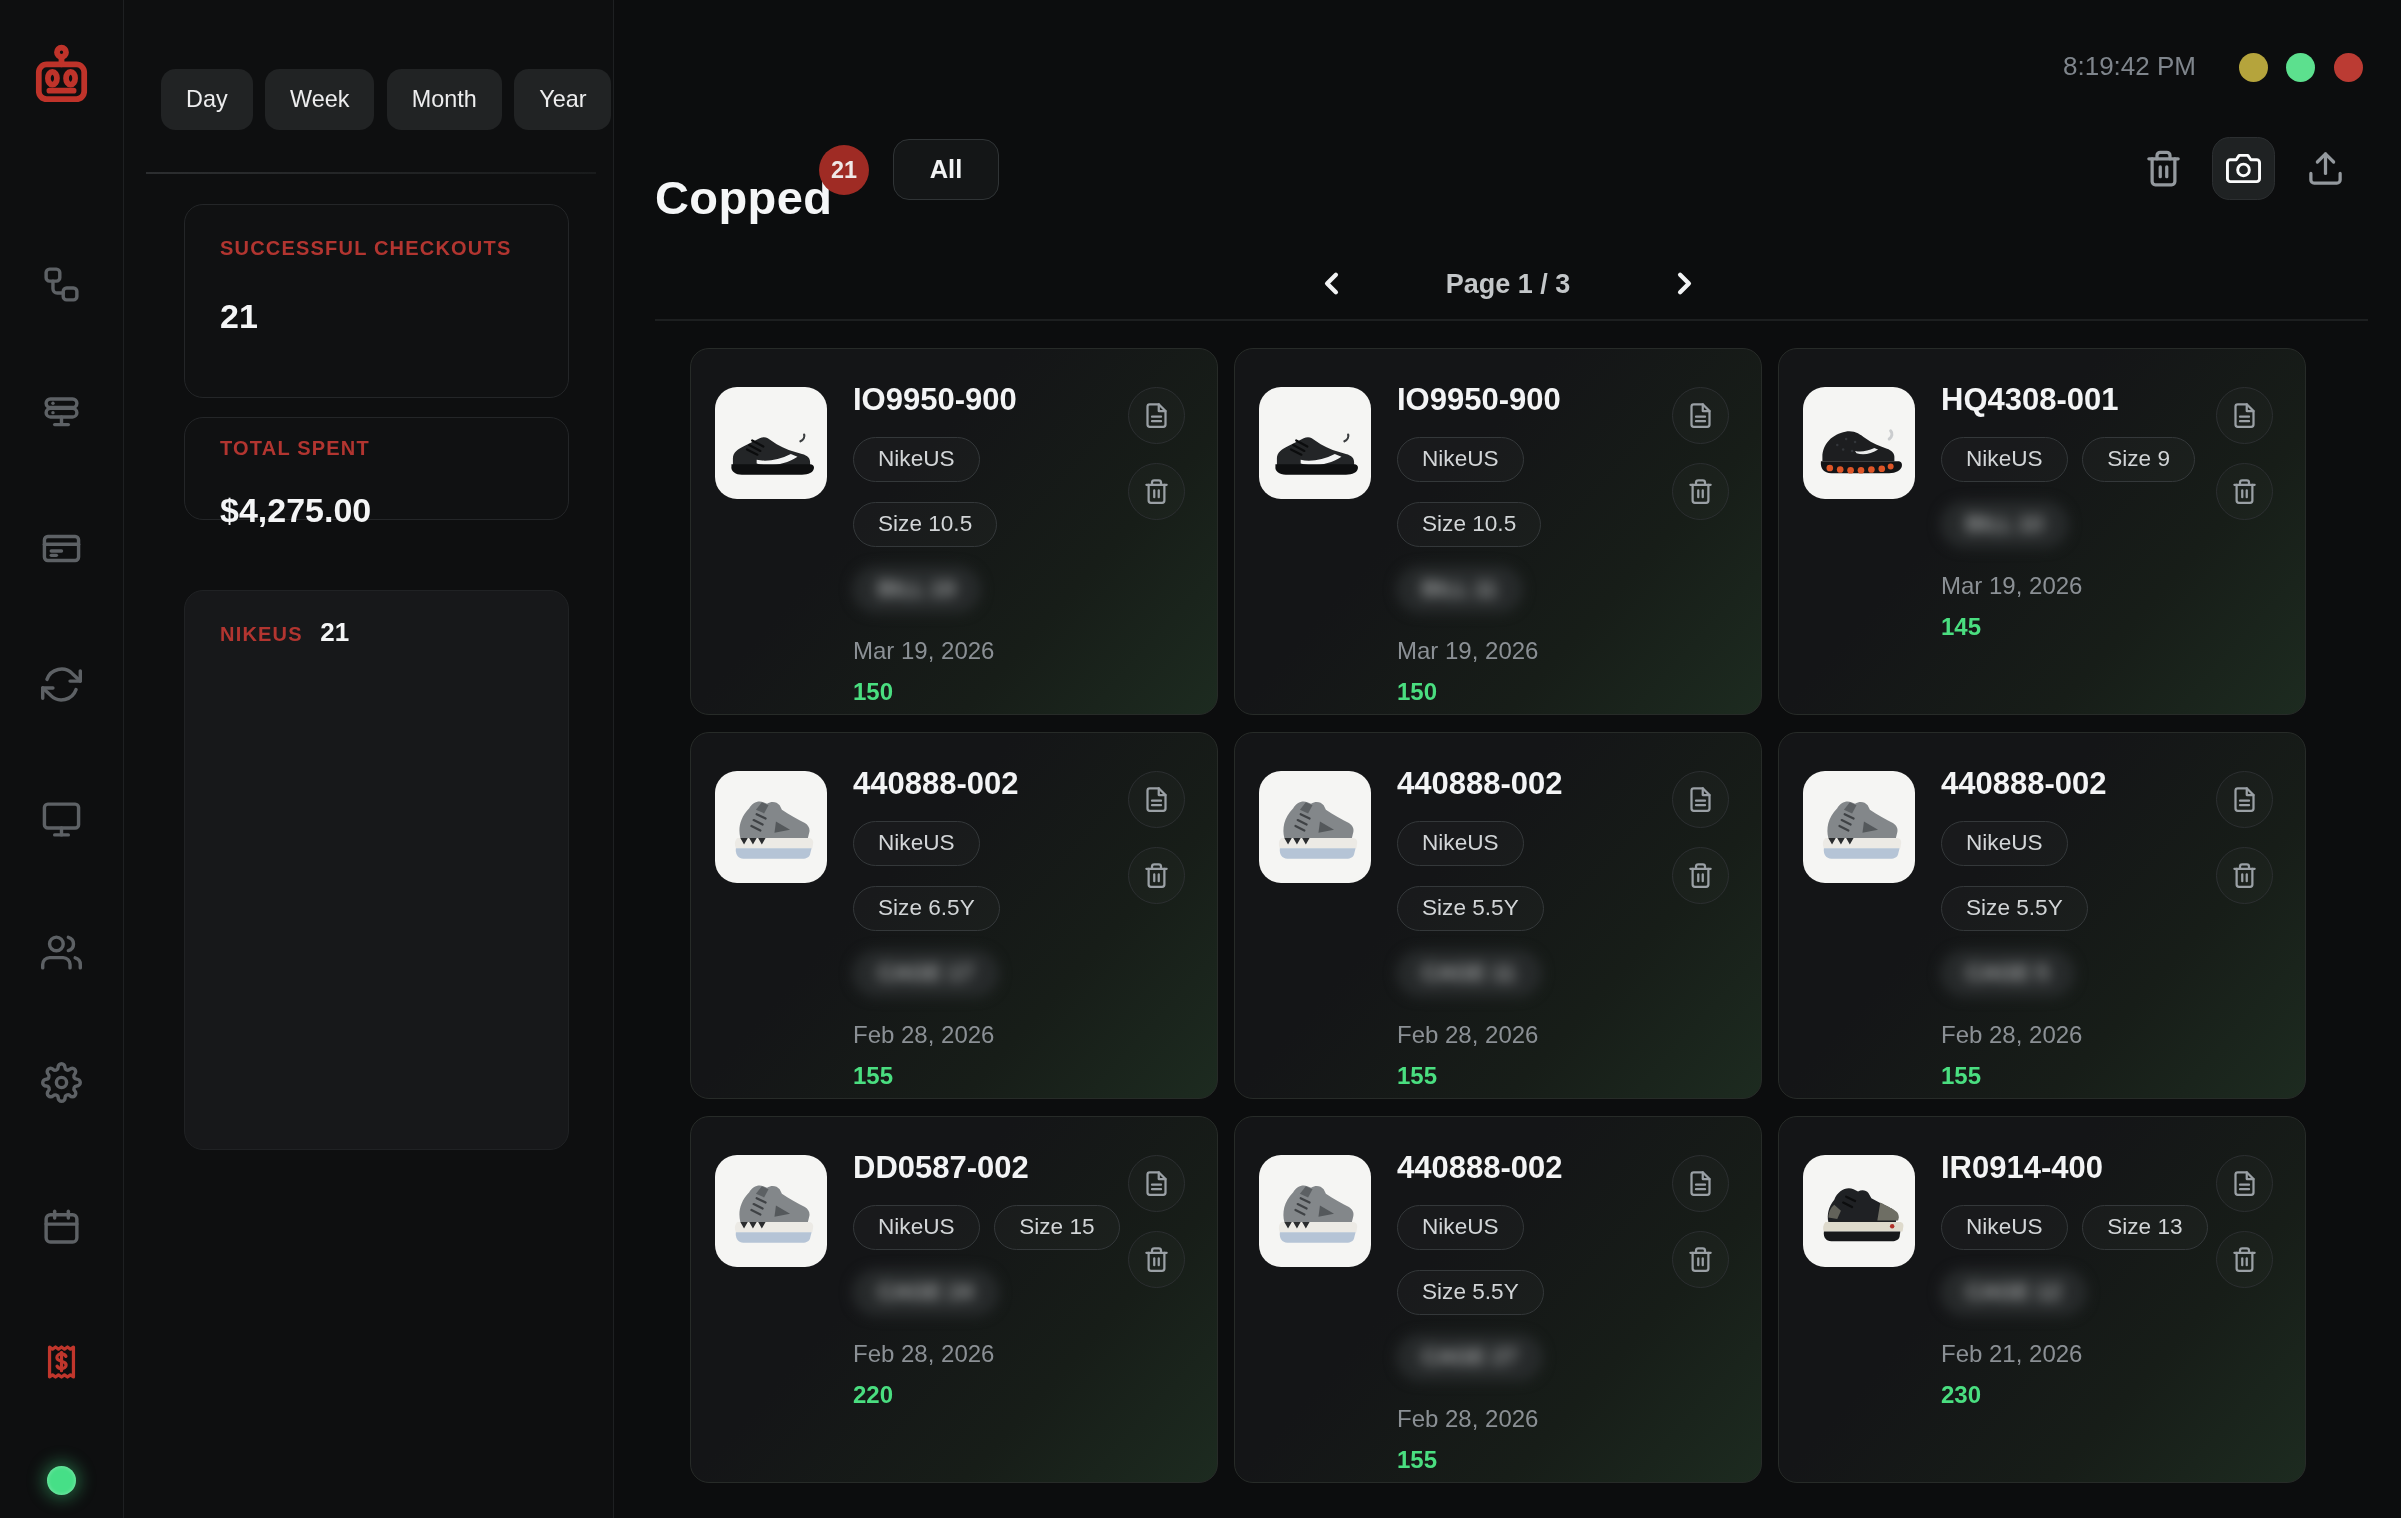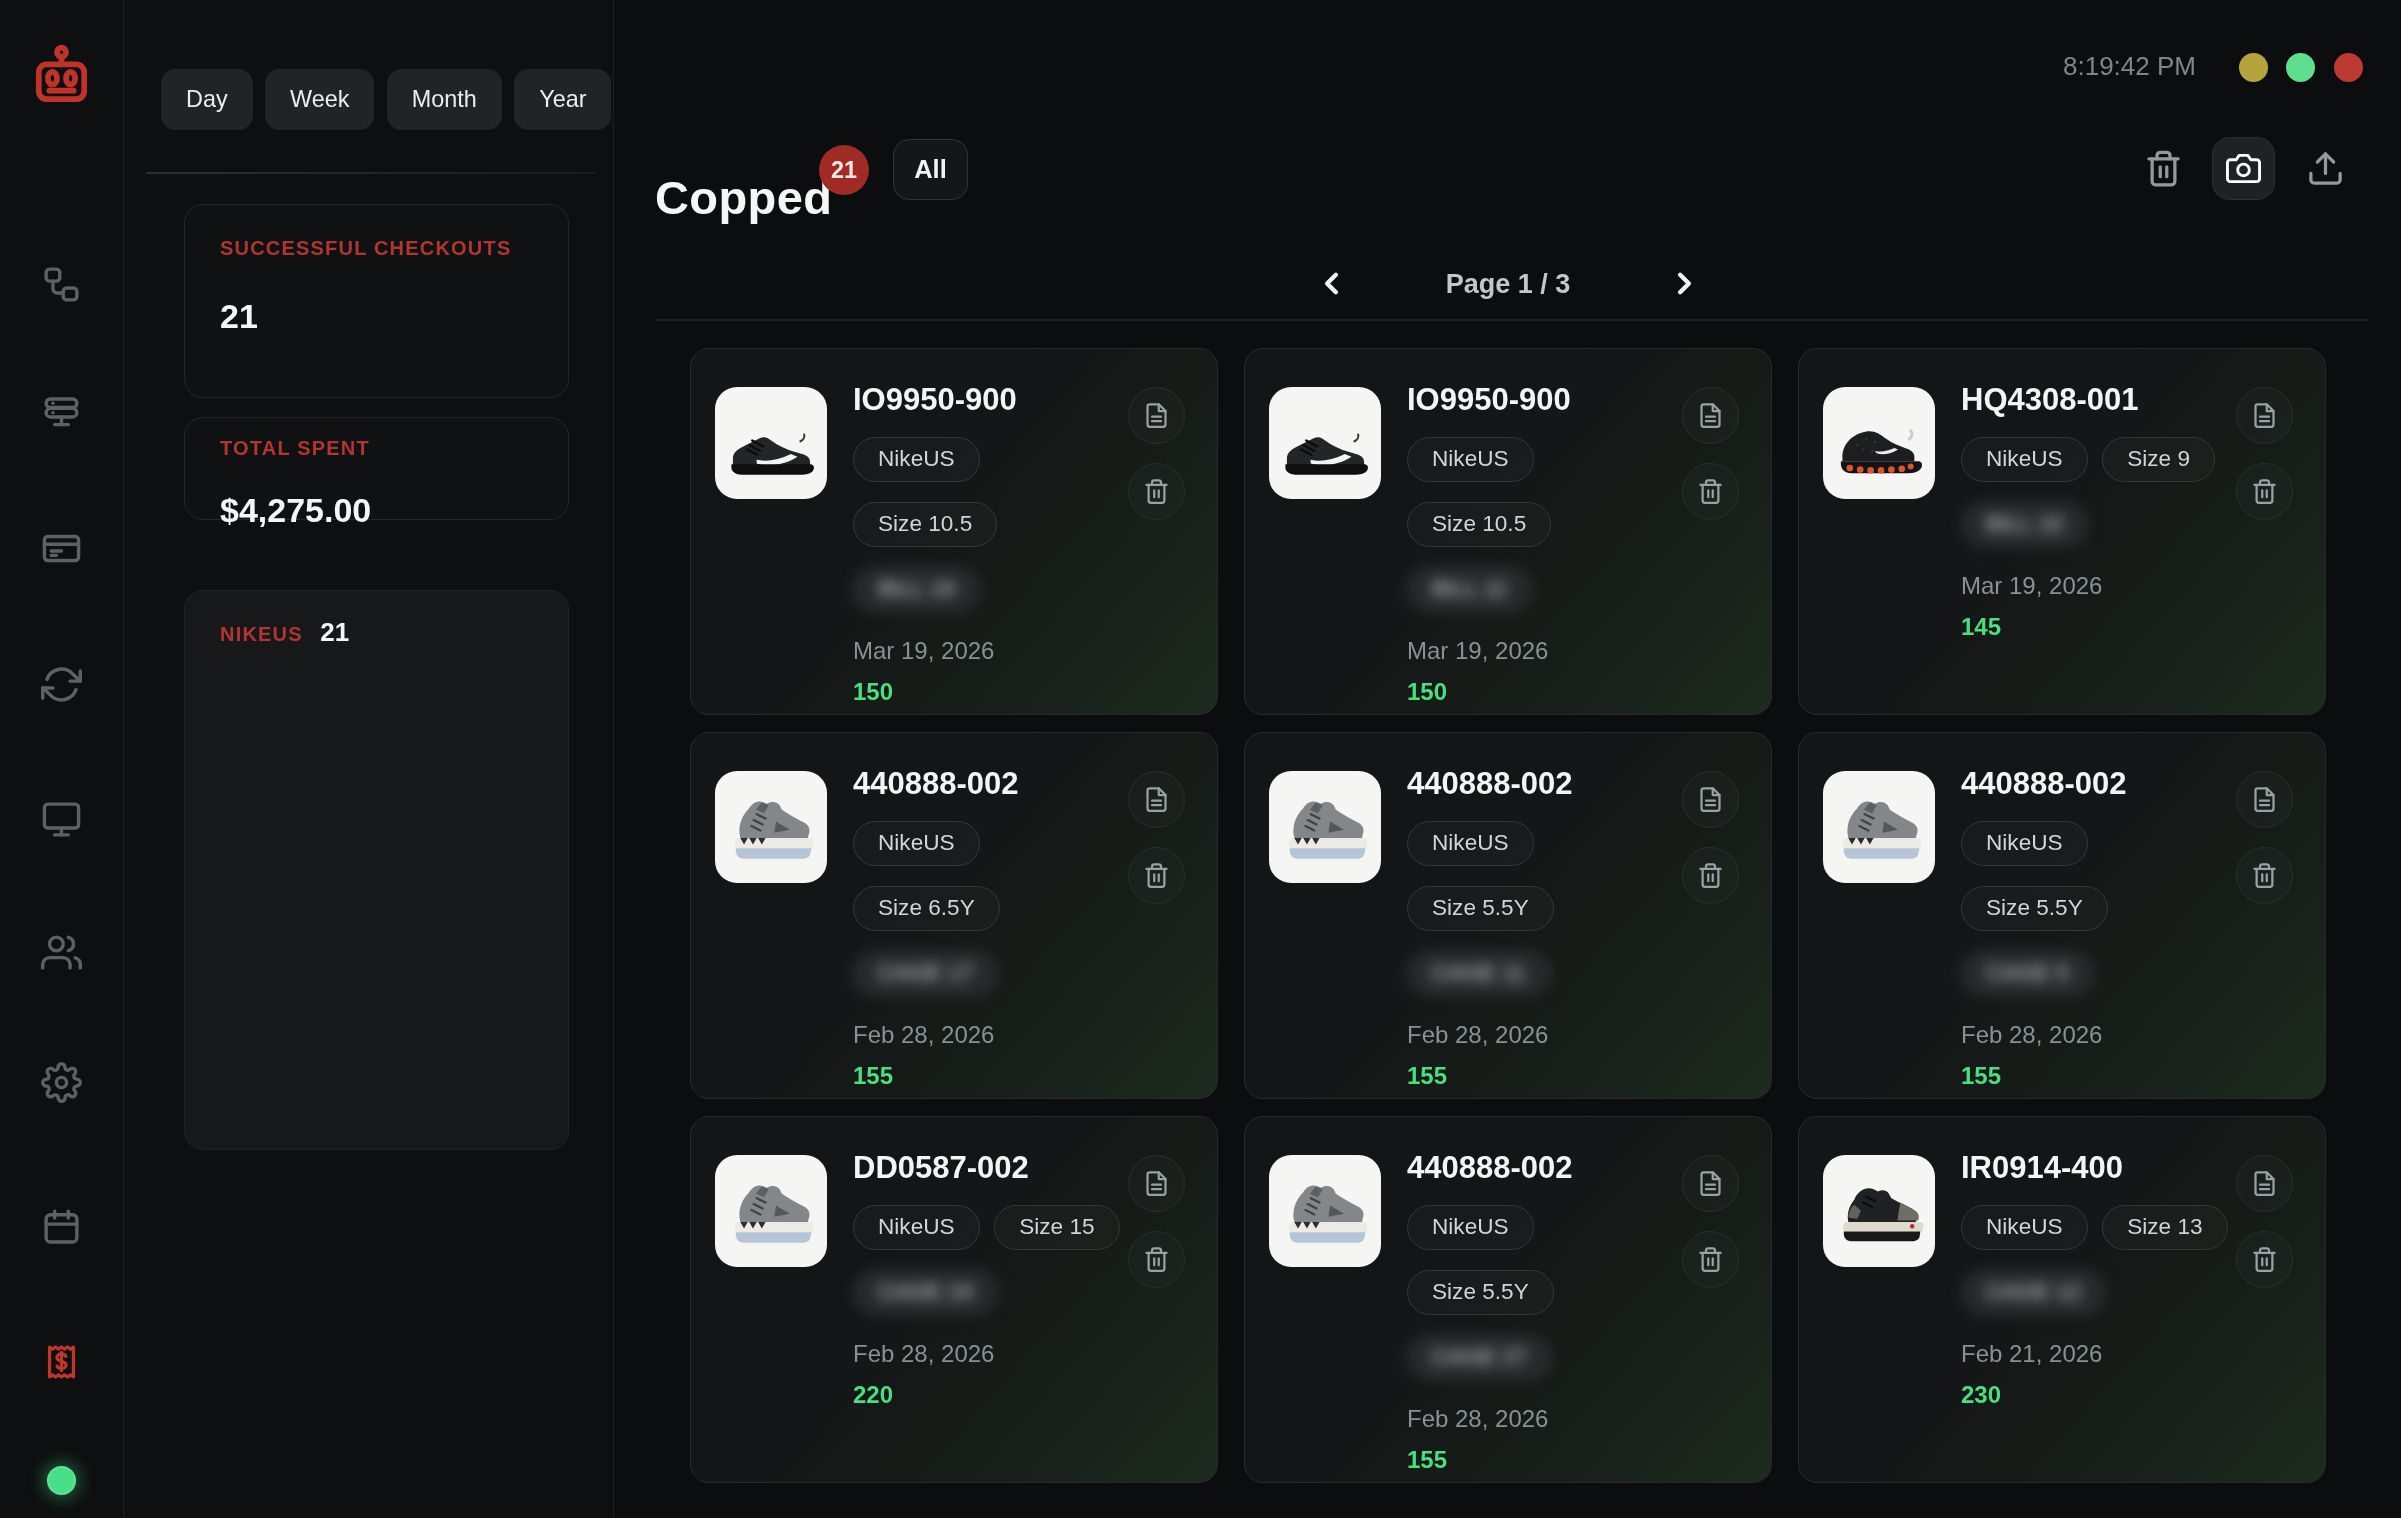--- a/index.html
+++ b/index.html
@@ -44,39 +44,39 @@
   .chip-list{position:absolute;left:35px;top:104px;display:flex;flex-direction:column;align-items:flex-start;gap:42px}
   .chip{height:48px;padding:0 26px;box-sizing:border-box;display:inline-flex;align-items:center;border:1.5px solid #323638;border-radius:25px;background:#1c1e1f;color:#c8cbcd;font-size:22.6px;white-space:nowrap}
 
   
   .time{position:absolute;top:51px;right:205px;font-size:26px;color:#7f858c}
   .dot{position:absolute;top:53px;width:29px;height:29px;border-radius:50%}
   #dot-1{left:2239px}#dot-2{left:2286px}#dot-3{left:2334px}
 
   .page-title{position:absolute;left:655px;top:139px;font-size:47px;font-weight:800;color:#f5f6f7;letter-spacing:0.4px}
   .badge{position:absolute;left:819px;top:145px;width:50px;height:50px;border-radius:50%;background:#9f2b24;color:#f0e8e7;font-size:23.4px;font-weight:700;display:flex;align-items:center;justify-content:center}
-  .all-btn{position:absolute;left:893px;top:139px;width:75px;height:61px;border-radius:16px;border:1.5px solid #303436;background:#141617;color:#f2f3f4;font-size:25.5px;font-weight:700;display:flex;align-items:center;justify-content:center;box-sizing:border-box}
+  .all-btn{position:absolute;left:893px;top:139px;width:106px;height:61px;border-radius:16px;border:1.5px solid #303436;background:#141617;color:#f2f3f4;font-size:25.5px;font-weight:700;display:flex;align-items:center;justify-content:center;box-sizing:border-box}
 
   .tool-trash,.tool-upload{position:absolute;top:149px;width:39px;height:39px;color:#94999e;background:none;border:none;padding:0}
   .tool-trash{left:2144px}
   .tool-upload{left:2306px}
   .tool-trash svg,.tool-upload svg{width:100%;height:100%}
   .tool-camera{position:absolute;left:2212px;top:137px;width:63px;height:63px;border-radius:17.5px;background:#1f2223;border:0.7px solid #2c2f31;display:flex;align-items:center;justify-content:center;color:#fbfcfc;box-sizing:border-box}
   .tool-camera svg{width:35px;height:35px}
 
   
   .pager-btn{position:absolute;top:266px;width:35px;height:35px;color:#f2f3f4;background:none;border:none;padding:0}
   #pager-prev{left:1314px}
   #pager-next{left:1667px}
   .pager-btn svg{width:100%;height:100%}
   .pager-label{position:absolute;left:1387px;top:269px;width:242px;text-align:center;font-size:27px;font-weight:700;color:#c4c7c9}
   .main-divider{position:absolute;left:655px;top:319px;width:1713px;height:1.5px;background:#1d1f20}
 
   
-  .grid{position:absolute;left:690px;top:348px;display:grid;grid-template-columns:repeat(3,528px);grid-auto-rows:367px;gap:17px 26px}
+  .grid{position:absolute;left:690px;top:348px;display:grid;grid-template-columns:repeat(3,528px);grid-auto-rows:367px;gap:17px 16px}
   .card{position:relative;border:0.7px solid #272b28;border-radius:19px;box-sizing:border-box;overflow:hidden;
     background:linear-gradient(132deg,#141517 38%,#171d18 70%,#1d2b20 100%)}
   .thumb{position:absolute;left:24px;top:38px;width:112px;height:112px;border-radius:22px;background:#f5f5f3;display:flex;align-items:center;justify-content:center}
   .thumb svg{width:95px;height:95px}
   .card-actions{position:absolute;right:32px;top:38px;display:flex;flex-direction:column;gap:19px}
   .icon-btn{width:57px;height:57px;border-radius:50%;border:1.5px solid #2c2f31;background:rgba(255,255,255,.02);color:#9aa0a5;display:flex;align-items:center;justify-content:center;padding:0;box-sizing:border-box}
   .icon-btn svg{width:27px;height:27px}
   .card-body{position:absolute;left:162px;top:32px;width:242px}
   .sku{margin:0;font-size:31px;line-height:38px;font-weight:700;color:#f3f4f5;white-space:nowrap}
   .pill-rows{margin-top:17.5px;display:flex;flex-direction:column;align-items:flex-start;gap:20px}

